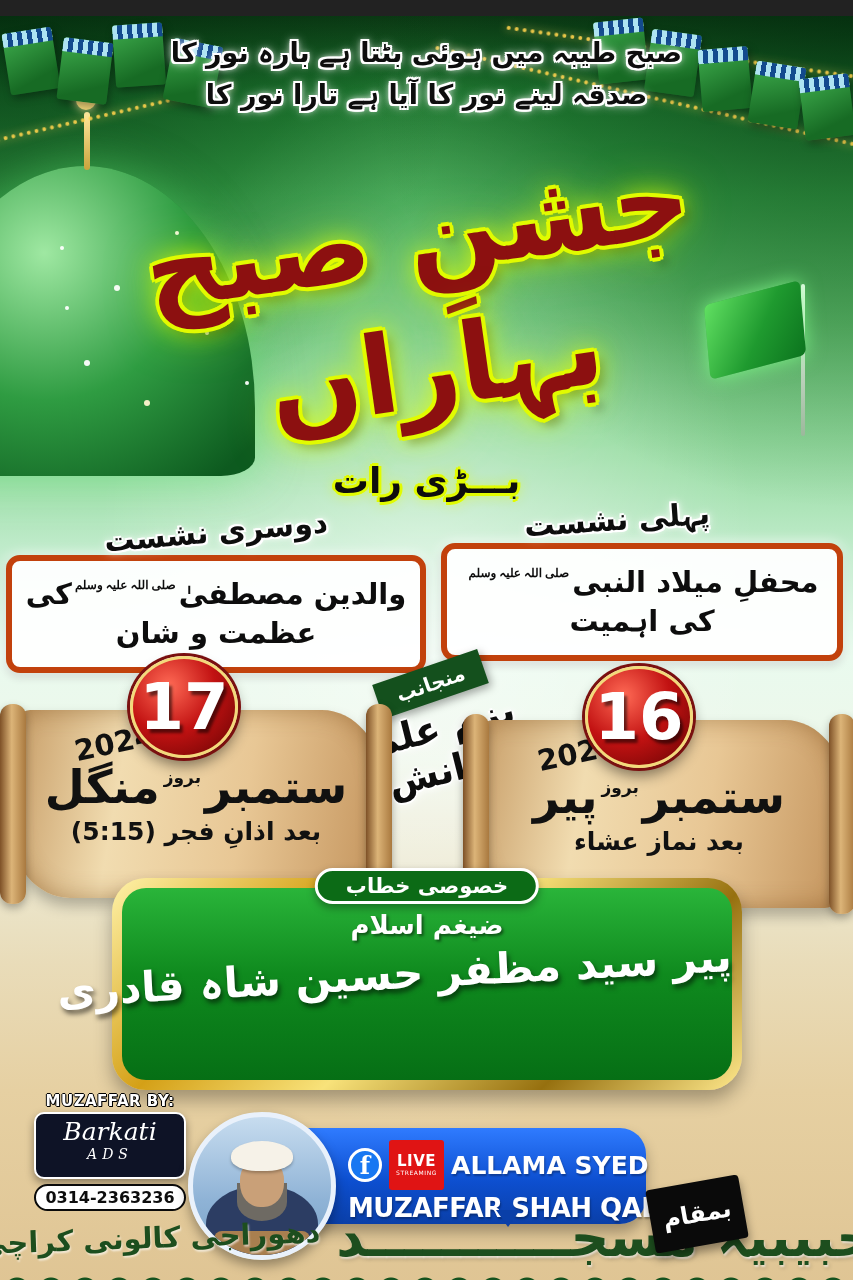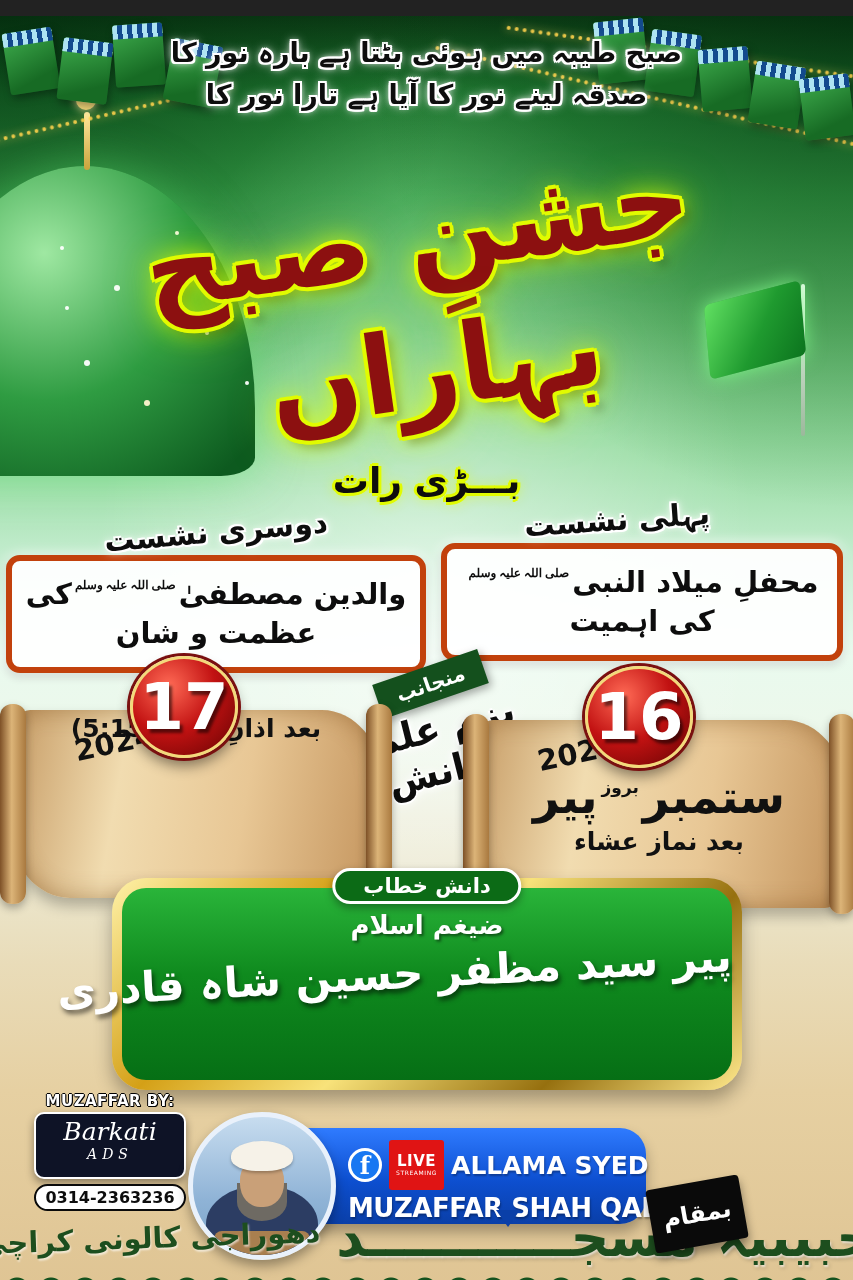--- a/index.html
+++ b/index.html
@@ -269,26 +269,29 @@
     <div class="scroll-year">2024</div>
     <div class="scroll-main">
       <span>ستمبر</span><span class="mini-word">بروز</span><span>پیر</span>
     </div>
     <div class="scroll-time">بعد نماز عشاء</div>
   </div>
 
   <div class="scroll scroll-left">
     <div class="day-badge">17</div>
     <div class="scroll-year">2024</div>
+    <div class="scroll-main">
+      <span>ستمبر</span><span class="mini-word">بروز</span><span>منگل</span>
+    </div>
     <div class="scroll-time">بعد اذانِ فجر (5:15)</div>
   </div>
 
   <div class="panel-gold">
     <div class="panel-green">
-      <div class="panel-badge">دانش خطاب</div>
+      <div class="panel-badge">خصوصی خطاب</div>
       <div class="panel-title">ضیغم اسلام</div>
       <div class="panel-name">پیر سید مظفر حسین شاہ قادری</div>
     </div>
   </div>
 
   <div class="designer">
     <div class="designer-label">MUZAFFAR BY:</div>
     <div class="designer-box">
       <div class="designer-brand">Barkati</div>
       <div class="designer-brand-sub">ADS</div>

